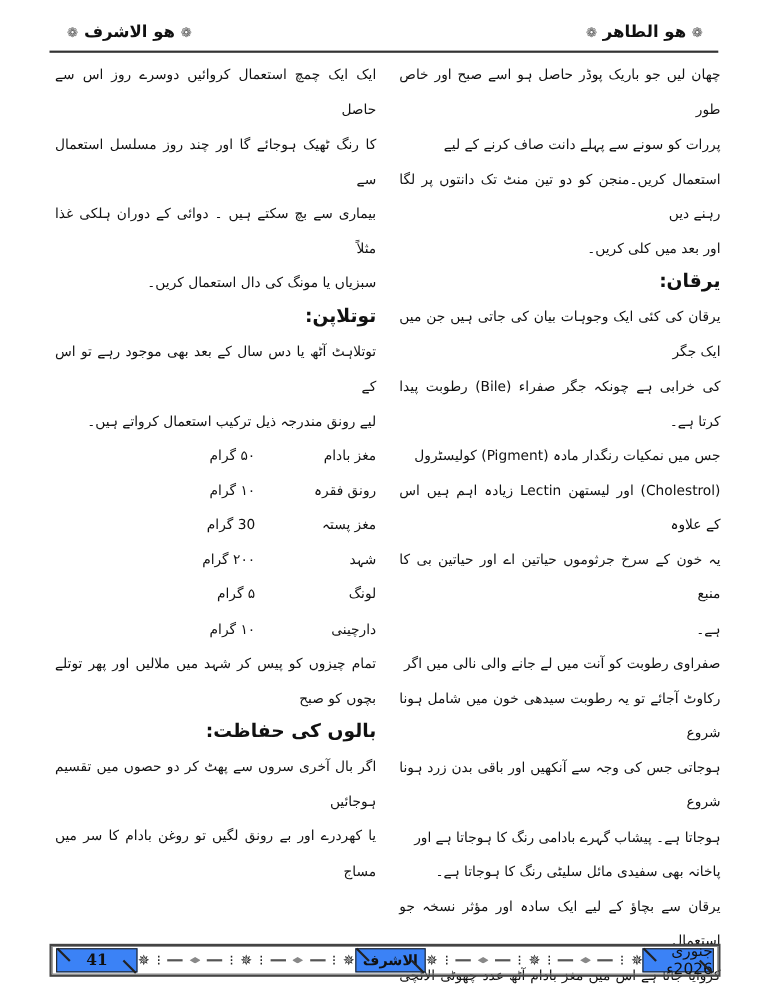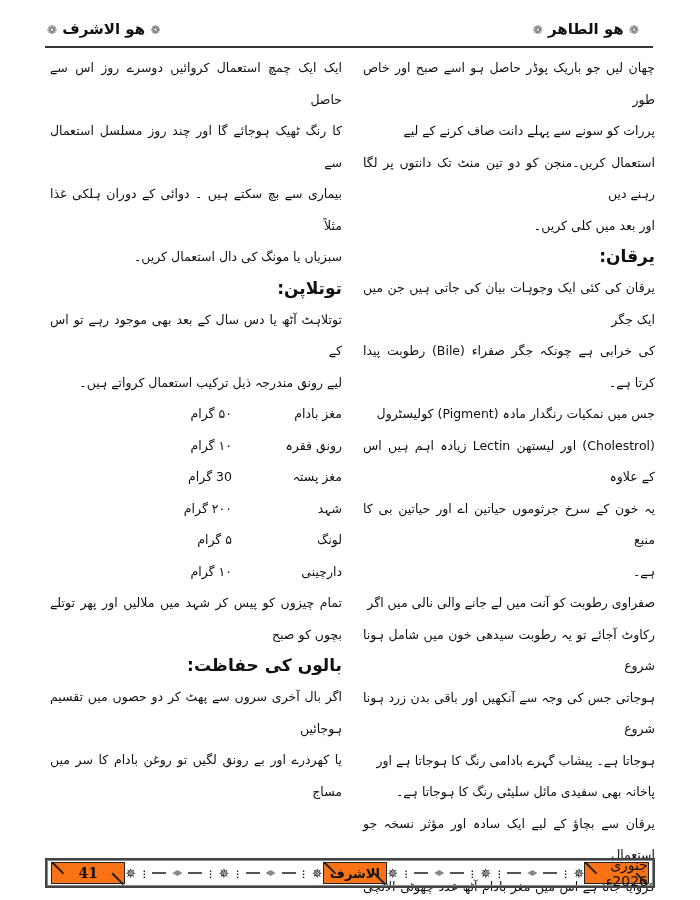--- a/index.html
+++ b/index.html
@@ -7,21 +7,21 @@
       width:700px; height:900px; background:#ffffff; position:relative; overflow:hidden;
       font-family:"DejaVu Sans", sans-serif; color:#111;
     }
     .header {
       position:absolute; top:18px; left:45px; width:608px; height:28px;
       border-bottom:2px solid #333;
     }
     .hdr-title {
       position:absolute; top:2px; font-size:15px; font-weight:bold; direction:rtl; white-space:nowrap;
     }
-    .hdr-left { left:2px; }
+    .hdr-left { left:16px; }
     .hdr-right { right:14px; }
     .orn { color:#555; font-weight:normal; font-size:12px; }
     .col {
       position:absolute; top:52px; width:292px; direction:rtl; text-align:justify;
       font-family:"DejaVu Sans", sans-serif; font-size:12.5px; line-height:31.5px;
     }
     .col-right { right:45px; }
     .col-left { left:50px; }
     .col p { margin:0; }
     .col h3 { margin:0; font-size:17px; font-weight:bold; line-height:31px; }
@@ -29,21 +29,21 @@
     .recipe-row { display:flex; direction:rtl; height:31.5px; align-items:center; }
     .recipe-name { width:110px; }
     .recipe-qty { width:120px; }
     .footer {
       position:absolute; top:858px; left:45px; width:610px; height:30px;
       border:2px solid #444; box-shadow:inset 0 0 0 1px #888; box-sizing:border-box;
       display:flex; align-items:center; justify-content:space-between;
     }
     .fbox {
       height:22px; border:1.5px solid #222; display:flex; align-items:center; justify-content:center;
-      position:relative; font-size:13px; background:#f97316; box-sizing:border-box;
+      position:relative; font-size:13px; background:#3b82f6; box-sizing:border-box;
     }
     .fbox::before, .fbox::after {
       content:""; position:absolute; width:16px; height:1.5px; background:#222;
     }
     .fbox::before { left:-2px; top:4px; transform:rotate(45deg); }
     .fbox::after { right:-2px; bottom:4px; transform:rotate(45deg); }
     .page-num { width:76px; margin-left:4px; font-family:"DejaVu Serif", serif; font-weight:bold; font-size:14px; }
     .journal { width:66px; font-weight:bold; direction:rtl; }
     .date { width:66px; margin-right:4px; font-size:14px; direction:rtl;text-align:right; }
     .ornament {

